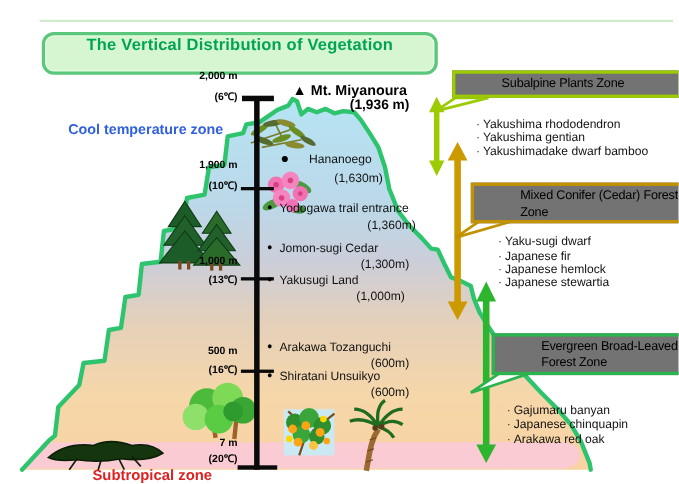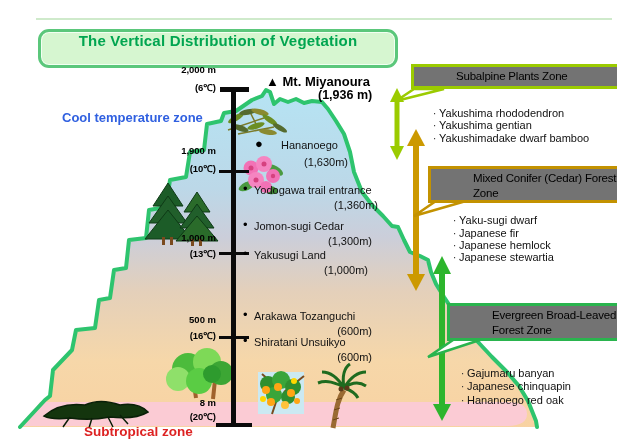--- a/index.html
+++ b/index.html
@@ -217,21 +217,21 @@
   <div class="txt summit-elev">(1,936 m)</div>
 
   <div class="tick" style="top:64px">2,000 m</div>
   <div class="tick" style="top:81px">(6℃)</div>
   <div class="tick" style="top:145px">1,900 m</div>
   <div class="tick" style="top:162px">(10℃)</div>
   <div class="tick" style="top:232px">1,000 m</div>
   <div class="tick" style="top:247px">(13℃)</div>
   <div class="tick" style="top:314px">500 m</div>
   <div class="tick" style="top:329px">(16℃)</div>
-  <div class="tick" style="top:397px">8 m</div>
+  <div class="tick" style="top:397px">7 m</div>
   <div class="tick" style="top:410px">(20℃)</div>
 
   <div class="txt pdot" style="left:255px;top:136px;font-size:13px">●</div>
   <div class="txt pname" style="left:281px;top:139px">Hananoego</div>
   <div class="pelev" style="left:270px;top:156px;width:78px">(1,630m)</div>
 
   <div class="txt pdot" style="left:243px;top:181px;font-size:13px">•</div>
   <div class="txt pname" style="left:254px;top:184px">Yodogawa trail entrance</div>
   <div class="pelev" style="left:286px;top:199px;width:92px">(1,360m)</div>
 
@@ -265,15 +265,15 @@
   <div class="co-item" style="left:430px;top:107px"><span class="dot">·</span><span>Yakushima gentian</span></div>
   <div class="co-item" style="left:430px;top:120px"><span class="dot">·</span><span>Yakushimadake dwarf bamboo</span></div>
 
   <div class="co-item" style="left:450px;top:202px"><span class="dot">·</span><span>Yaku-sugi dwarf</span></div>
   <div class="co-item" style="left:450px;top:215px"><span class="dot">·</span><span>Japanese fir</span></div>
   <div class="co-item" style="left:450px;top:227px"><span class="dot">·</span><span>Japanese hemlock</span></div>
   <div class="co-item" style="left:450px;top:239px"><span class="dot">·</span><span>Japanese stewartia</span></div>
 
   <div class="co-item" style="left:458px;top:355px"><span class="dot">·</span><span>Gajumaru banyan</span></div>
   <div class="co-item" style="left:458px;top:368px"><span class="dot">·</span><span>Japanese chinquapin</span></div>
-  <div class="co-item" style="left:458px;top:382px"><span class="dot">·</span><span>Hananoego red oak</span></div>
+  <div class="co-item" style="left:458px;top:382px"><span class="dot">·</span><span>Arakawa red oak</span></div>
 
 </div>
 
 </body></html>

